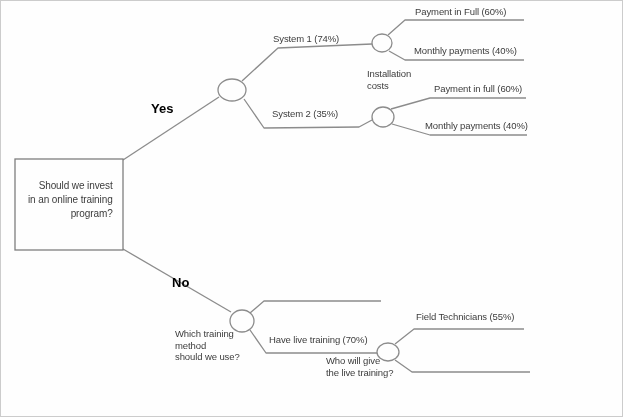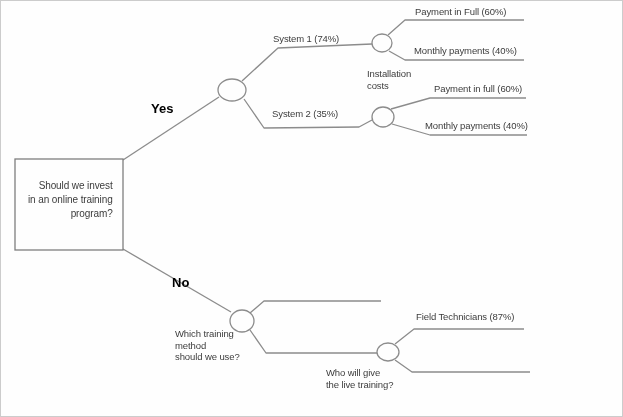--- a/index.html
+++ b/index.html
@@ -59,17 +59,18 @@
 
   <div class="lbl big" style="left:150px; top:101px;">Yes</div>
   <div class="lbl rootlbl" style="left:27px; top:178px;">Should we invest
 in an online training
 program?</div>
   <div class="lbl big" style="left:158px; top:275px;margin-left:13px;">No</div>
 
   <div class="lbl" style="left:174px; top:327px;">Which training
 method
 should we use?</div>
-  <div class="lbl" style="left:415px; top:310px;">Field Technicians (87%)</div>
-  <div class="lbl" style="left:325px; top:354px;margin-top:12px;">Who will give
+  <div class="lbl" style="left:268px; top:333px;">Have live training (70%)</div>
+  <div class="lbl" style="left:415px; top:310px;">Field Technicians (55%)</div>
+  <div class="lbl" style="left:325px; top:354px;">Who will give
 the live training?</div>
 
 </div>
 
 </body></html>

